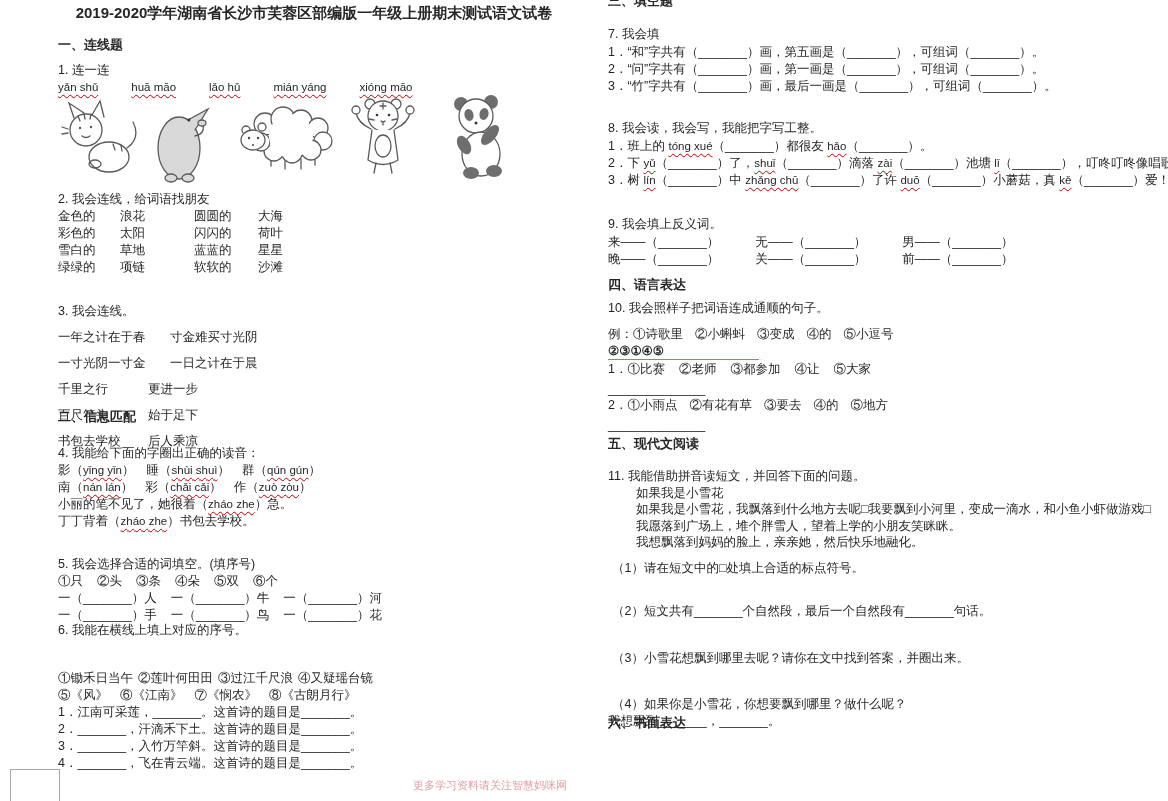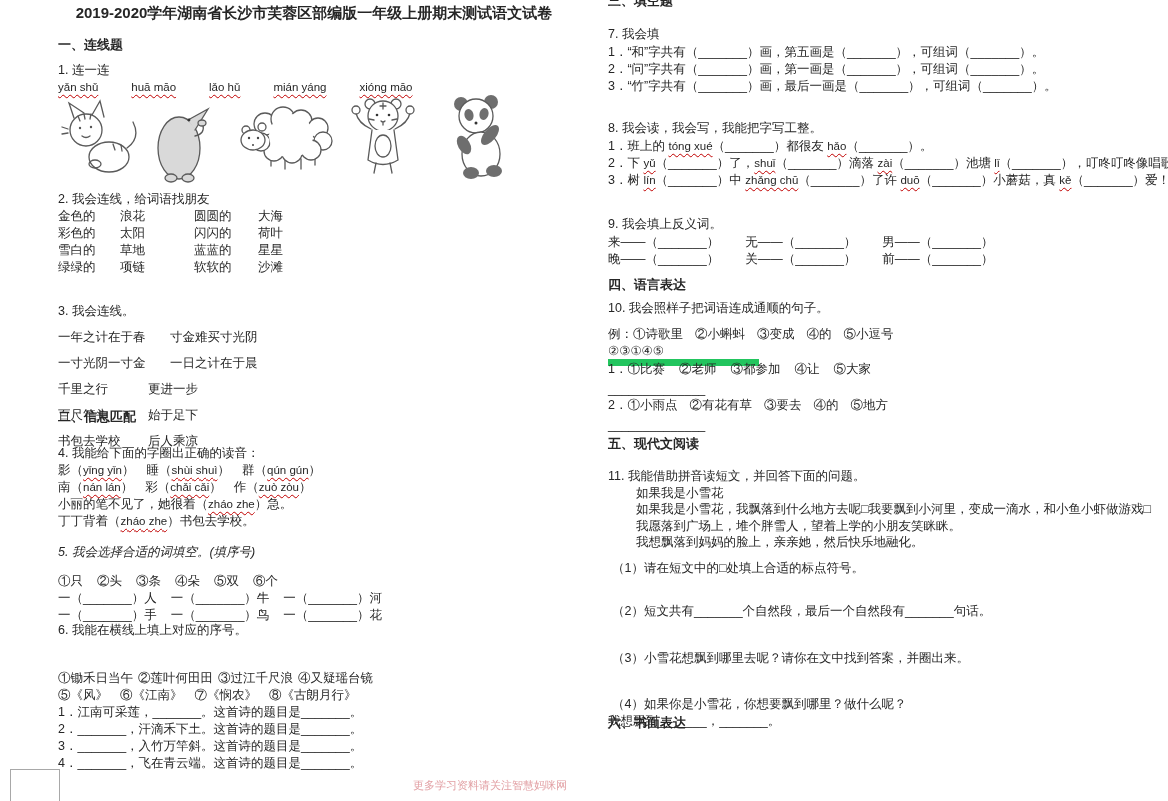--- a/index.html
+++ b/index.html
@@ -4,27 +4,27 @@
 <style>
   html,body{margin:0;padding:0;background:#ffffff;}
   #page{position:relative;width:1168px;height:801px;background:#fff;overflow:hidden;
         font-family:"Liberation Sans",sans-serif;color:#262626;font-size:12.5px;}
   .abs{position:absolute;white-space:nowrap;line-height:17px;}
   .b{font-weight:bold;font-size:13px;}
   .title{font-weight:bold;font-size:15px;text-align:center;}
   .py{font-size:11.5px;text-decoration-line:underline;text-decoration-style:wavy;
       text-decoration-color:#c00000;text-decoration-thickness:1px;text-underline-offset:3px;}
   .flex{display:flex;align-items:baseline;}
-  .g20{gap:33px;} .g14{gap:14px;} .g12{gap:12px;} .g5{gap:5px;} .g34{gap:26px;text-align:center;}
+  .g20{gap:33px;} .g14{gap:14px;} .g12{gap:12px;} .g5{gap:5px;} .g34{gap:36px;text-align:center;}
   .q2grid{display:grid;grid-template-columns:62px 74px 64px auto;line-height:17px;}
   .q3row{display:flex;margin-top:9px;}
   .q3l{display:inline-block;width:112px;}
   .q3s{display:inline-block;width:90px;}
   .vlist > div{line-height:17px;}
-  .ansline{display:inline-block;border-bottom:7px solid #22c55e;padding-right:95px;line-height:15px;}
+  .ansline{display:inline-block;border-bottom:1px solid #22c55e;padding-right:95px;line-height:15px;font-weight:bold;}
   .col{position:absolute;top:0;}
   svg{position:absolute;}
   .corner{position:absolute;border:1px solid #a8a8a8;background:transparent;}
   .watermark{position:absolute;width:980px;text-align:center;font-size:11px;}
 </style>
 </head>
 <body>
 
 <div id="page">
 
@@ -172,21 +172,21 @@
       <span><span>群（</span><span class="py">qún gún</span><span>）</span></span>
     </div>
     <div class="abs flex g12" style="top:479px;">
       <span><span>南（</span><span class="py">nán lán</span><span>）</span></span>
       <span><span>彩（</span><span class="py">chǎi cǎi</span><span>）</span></span>
       <span><span>作（</span><span class="py">zuò zòu</span><span>）</span></span>
     </div>
     <div class="abs" style="top:496px;"><span>小丽的笔不见了，她很着（</span><span class="py">zháo zhe</span><span>）急。</span></div>
     <div class="abs" style="top:513px;"><span>丁丁背着（</span><span class="py">zháo zhe</span><span>）书包去学校。</span></div>
 
-    <div class="abs" style="top:544px;font-style:italic;">5. 我会选择合适的词填空。(填序号)</div>
+    <div class="abs" style="top:556px;">5. 我会选择合适的词填空。(填序号)</div>
     <div class="abs flex g14" style="top:573px;">
       <span>①只</span>
       <span>②头</span>
       <span>③条</span>
       <span>④朵</span>
       <span>⑤双</span>
       <span>⑥个</span>
     </div>
     <div class="abs flex g14" style="top:590px;">
       <span>一（_______）人</span>

